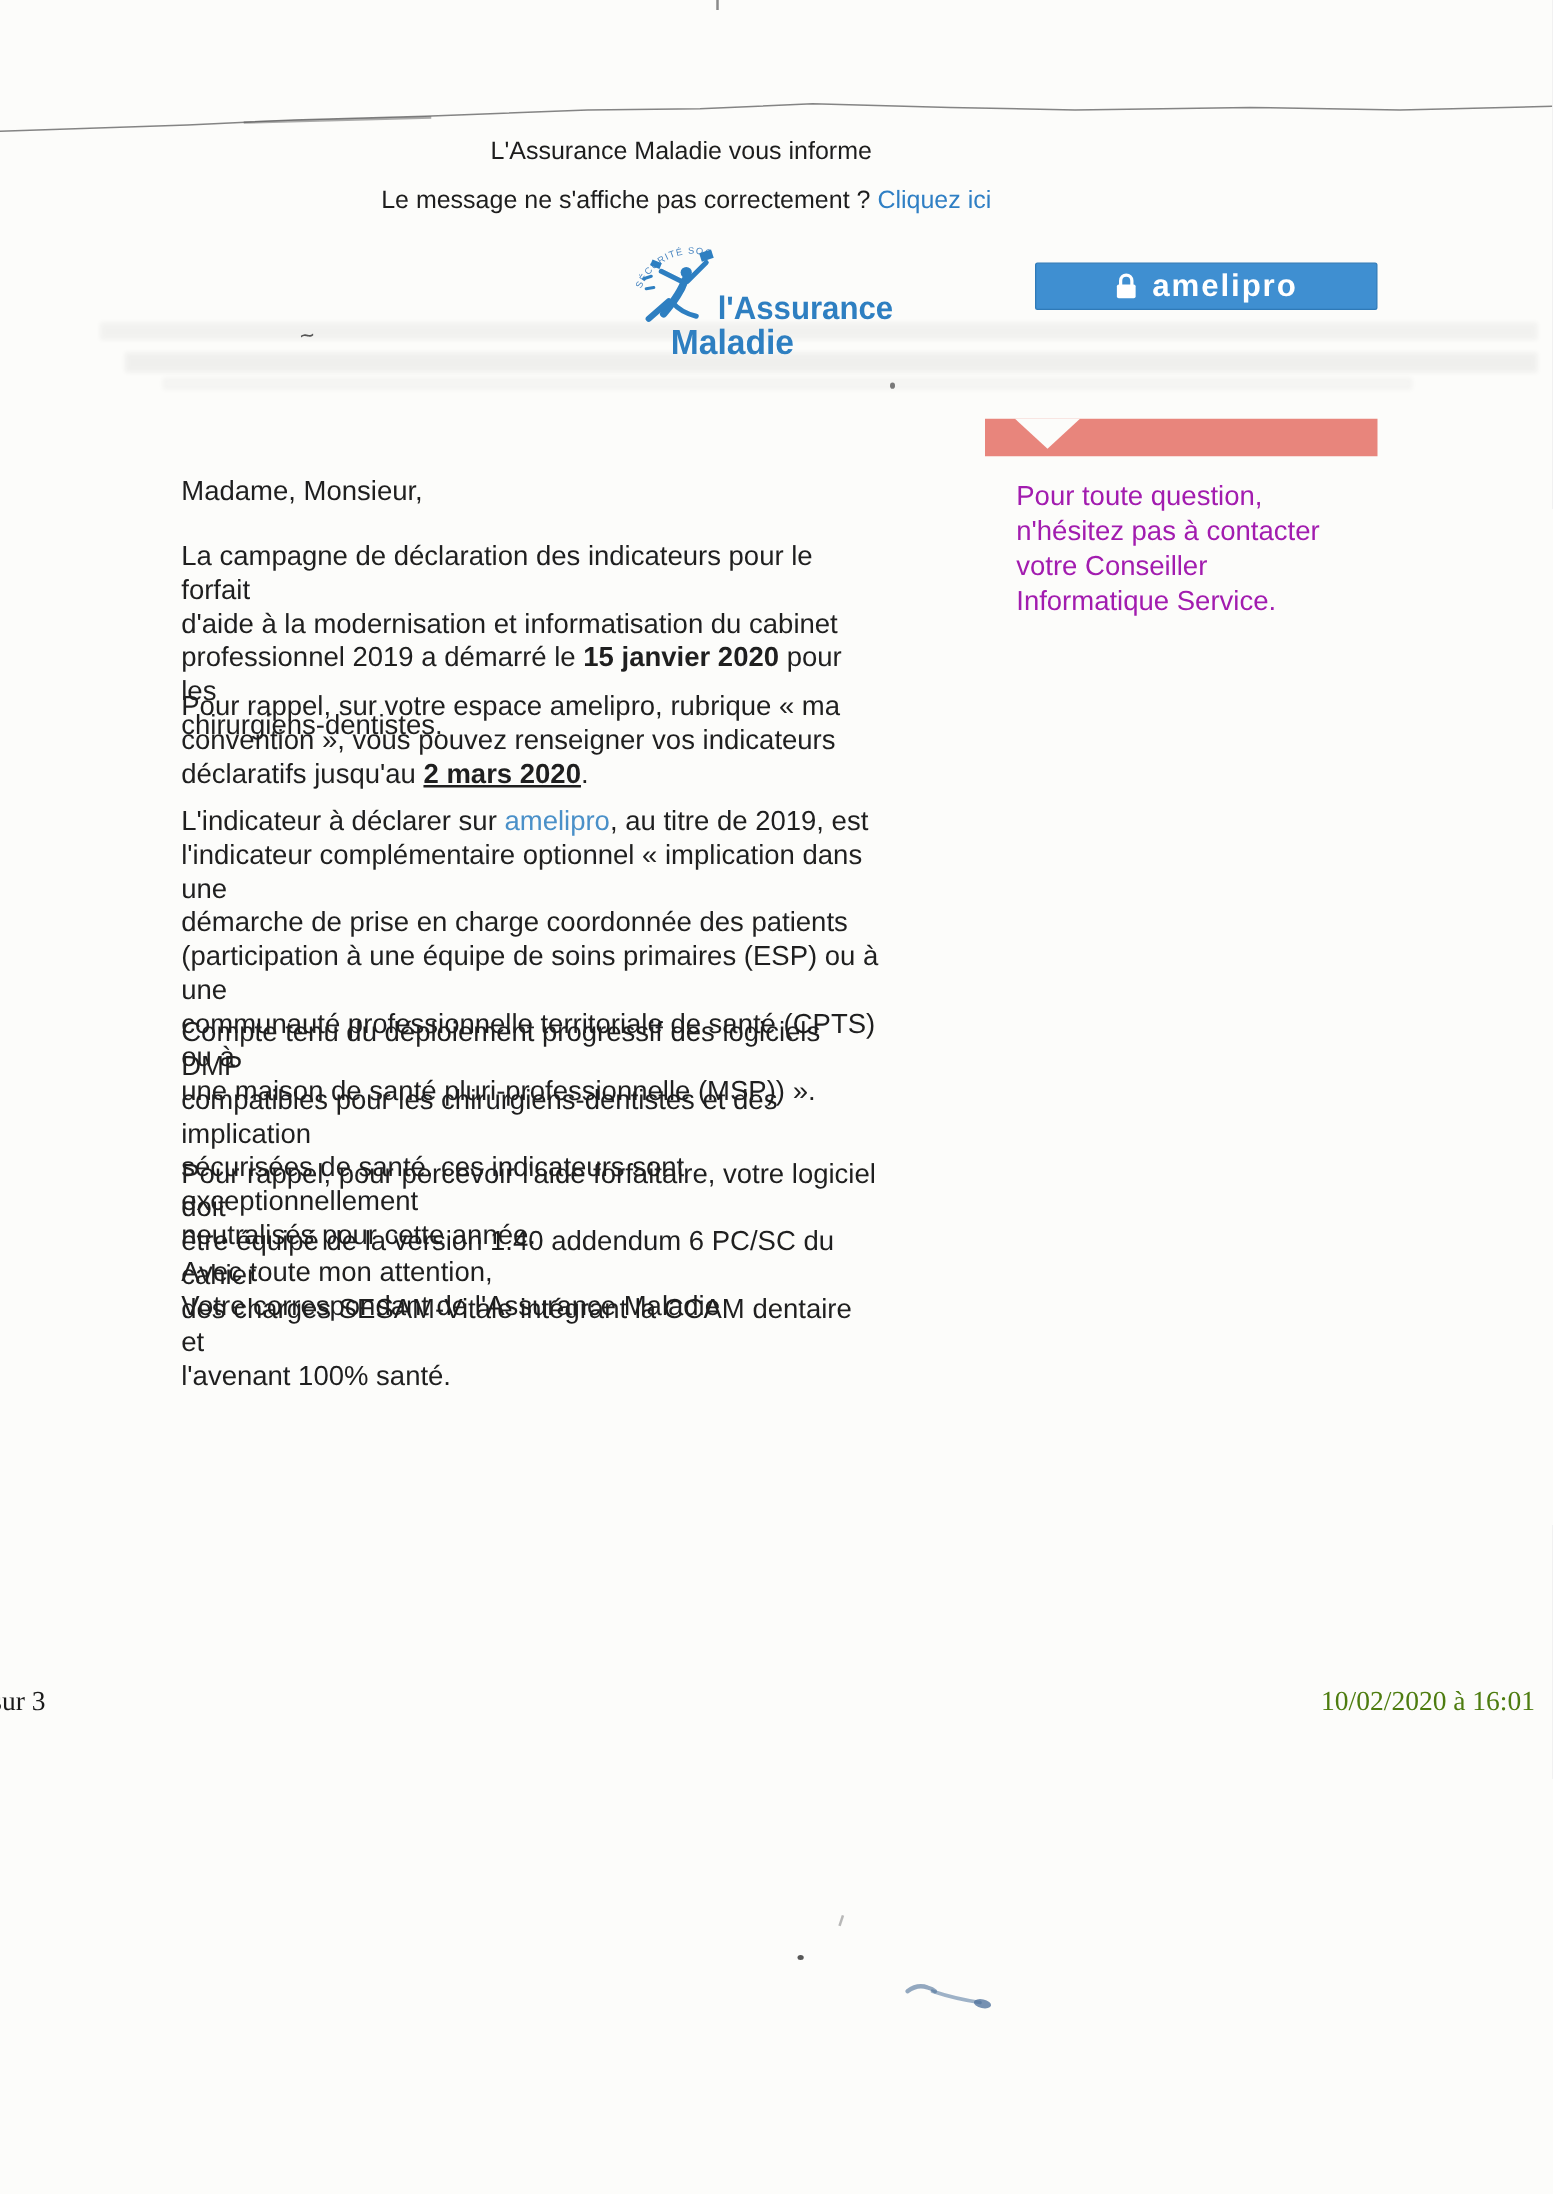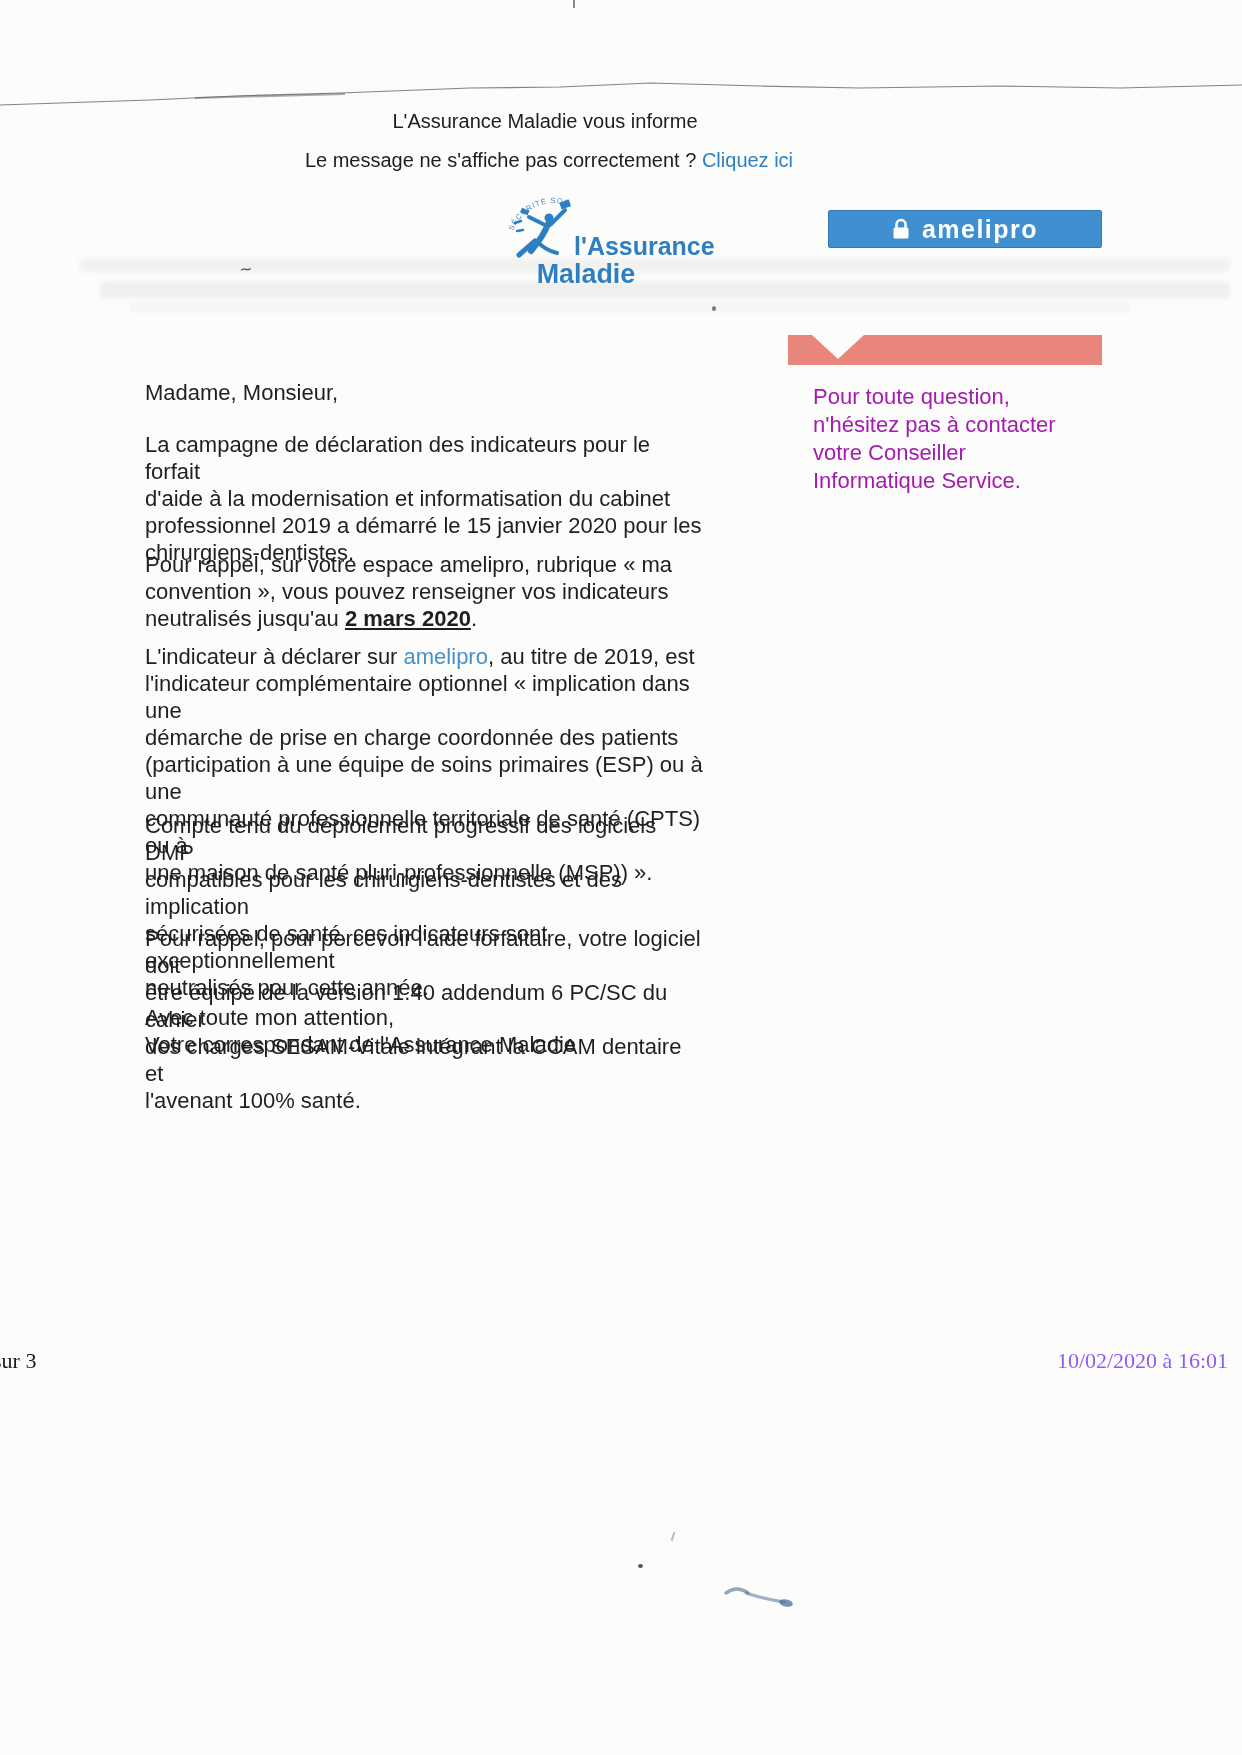--- a/index.html
+++ b/index.html
@@ -30,26 +30,26 @@
   }
   
   .banner{left:788px;top:335px;width:314px;height:30px;background:#e8857c;}
   .banner-notch{position:absolute;left:24px;top:0;width:0;height:0;
     border-left:26px solid transparent;border-right:26px solid transparent;
     border-top:24px solid #fcfcfa;}
   
   .sidebar-text{left:813px;top:383px;width:260px;font-size:22px;line-height:28px;color:#a21caf;}
   
   .letter{left:145px;width:560px;font-size:22px;line-height:27px;color:#1f1f1f;}
-  .seg.b{font-weight:normal;}
+  .seg.b{font-weight:bold;}
   .seg.bu{font-weight:bold;text-decoration:underline;}
   .seg.link{color:#4a90c8;}
   
   .footer-left{left:-7px;top:1348px;font-family:"Liberation Serif","DejaVu Serif",serif;font-size:22px;color:#1a1a1a;}
-  .footer-right{right:14px;top:1348px;font-family:"Liberation Serif","DejaVu Serif",serif;font-size:22px;color:#8b5cf6;}
+  .footer-right{right:14px;top:1348px;font-family:"Liberation Serif","DejaVu Serif",serif;font-size:22px;color:#4d7c0f;}
   
   .ghost-band{background:#1a1a1a;filter:blur(2px);}
   .tilde-mark{left:240px;top:258px;font-size:20px;color:#555;transform:rotate(-8deg);}
   .speck{border-radius:50%;background:#444;}
   .top-tick{left:573px;top:0;width:2px;height:8px;background:#8a8a8a;}
 </style>
 </head>
 <body>
 
 <div class="page">
@@ -110,21 +110,21 @@
 
   <div class="abs banner">
     <div class="banner-notch"></div>
   </div>
 
   <div class="abs sidebar-text">Pour toute question,<br>n'hésitez pas à contacter<br>votre Conseiller<br>Informatique Service.</div>
 
   <div class="abs letter" style="top:379px;">Madame, Monsieur,</div>
 
   <div class="abs letter" style="top:431px;"><span class="seg ">La campagne de déclaration des indicateurs pour le forfait</span><br><span class="seg ">d'aide à la modernisation et informatisation du cabinet</span><br><span class="seg ">professionnel 2019 a démarré le </span><span class="seg b">15 janvier 2020</span><span class="seg "> pour les</span><br><span class="seg ">chirurgiens-dentistes.</span></div>
-  <div class="abs letter" style="top:551px;"><span class="seg ">Pour rappel, sur votre espace amelipro, rubrique « ma</span><br><span class="seg ">convention », vous pouvez renseigner vos indicateurs</span><br><span class="seg ">neutralisés jusqu'au </span><span class="seg bu">2 mars 2020</span><span class="seg ">.</span></div>
+  <div class="abs letter" style="top:551px;"><span class="seg ">Pour rappel, sur votre espace amelipro, rubrique « ma</span><br><span class="seg ">convention », vous pouvez renseigner vos indicateurs</span><br><span class="seg ">déclaratifs jusqu'au </span><span class="seg bu">2 mars 2020</span><span class="seg ">.</span></div>
   <div class="abs letter" style="top:643px;"><span class="seg ">L'indicateur à déclarer sur </span><span class="seg link">amelipro</span><span class="seg ">, au titre de 2019, est</span><br><span class="seg ">l'indicateur complémentaire optionnel « implication dans une</span><br><span class="seg ">démarche de prise en charge coordonnée des patients</span><br><span class="seg ">(participation à une équipe de soins primaires (ESP) ou à une</span><br><span class="seg ">communauté professionnelle territoriale de santé (CPTS) ou à</span><br><span class="seg ">une maison de santé pluri-professionnelle (MSP)) ».</span></div>
   <div class="abs letter" style="top:812px;"><span class="seg ">Compte tenu du déploiement progressif des logiciels DMP</span><br><span class="seg ">compatibles pour les chirurgiens-dentistes et des implication</span><br><span class="seg ">sécurisées de santé, ces indicateurs sont exceptionnellement</span><br><span class="seg ">neutralisés pour cette année.</span></div>
   <div class="abs letter" style="top:925px;"><span class="seg ">Pour rappel, pour percevoir l'aide forfaitaire, votre logiciel doit</span><br><span class="seg ">être équipé de la version 1.40 addendum 6 PC/SC du cahier</span><br><span class="seg ">des charges SESAM-Vitale intégrant la CCAM dentaire et</span><br><span class="seg ">l'avenant 100% santé.</span></div>
 
   <div class="abs letter" style="top:1004px;">Avec toute mon attention,<br>Votre correspondant de l'Assurance Maladie</div>
 
   <div class="abs footer-left">sur 3</div>
   <div class="abs footer-right">10/02/2020 à 16:01</div>
 
   <div class="abs" style="left:638px;top:1564px;width:5px;height:4px;background:#3a3a3a;border-radius:50%;opacity:.85;"></div>

